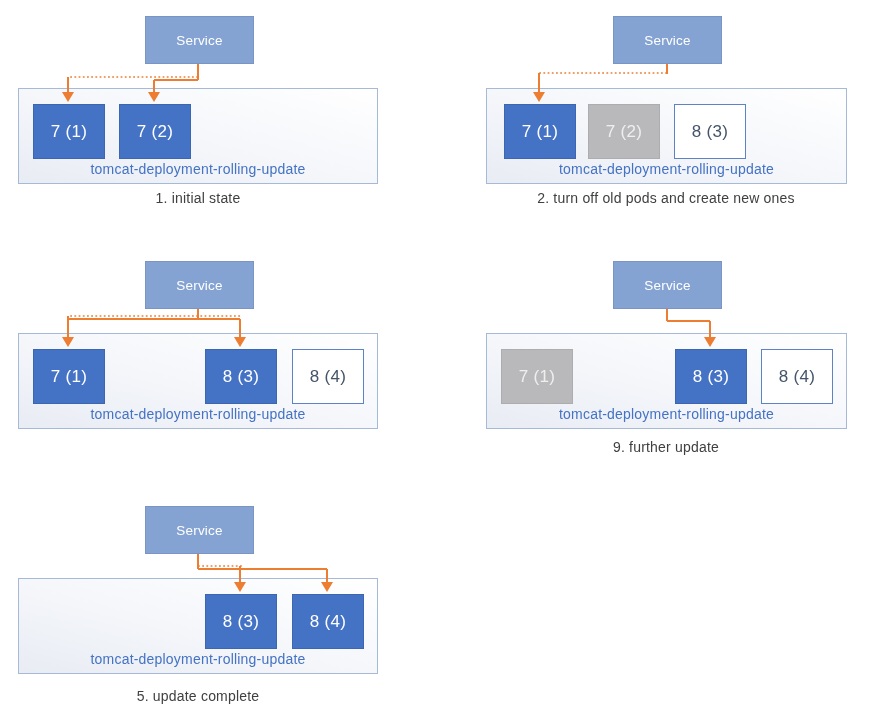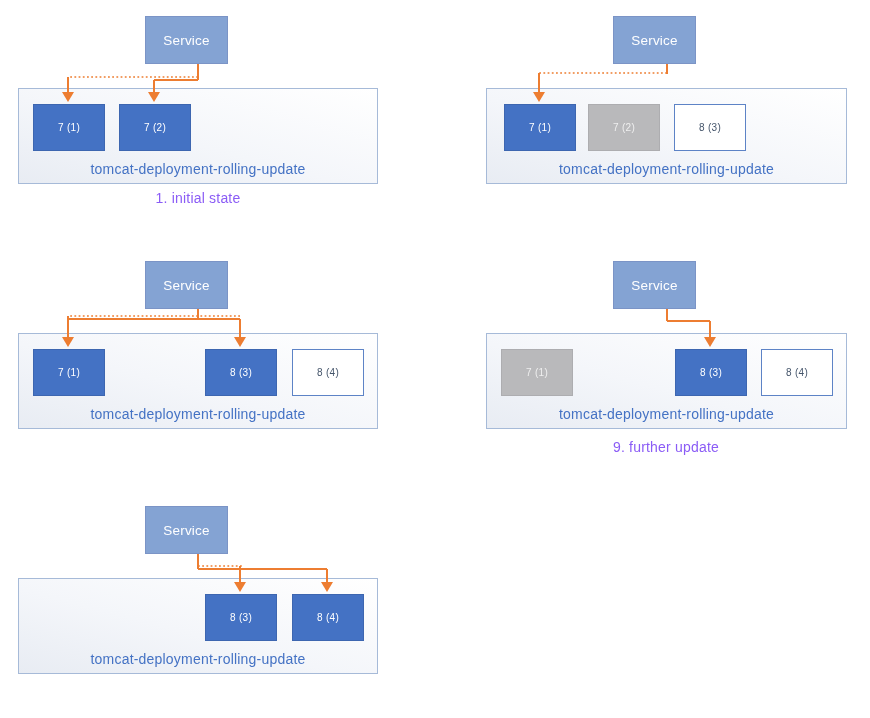--- a/index.html
+++ b/index.html
@@ -1,45 +1,45 @@
 <!DOCTYPE html>
 <html><head>
 <meta charset="utf-8">
 <style>
   html,body{margin:0;padding:0;background:#ffffff;}
   .canvas{
     position:relative;width:870px;height:718px;background:#ffffff;overflow:hidden;
     font-family:"Liberation Sans",sans-serif;
   }
   .service{
-    position:absolute;width:83px;height:48px;
+    position:absolute;width:109px;height:48px;
     background:#84a3d3;border:1px solid #7b94c6;box-sizing:border-box;
     display:flex;align-items:center;justify-content:center;
     color:#ffffff;font-size:13.5px;letter-spacing:.2px;
   }
   .container-box{
     position:absolute;width:360px;height:96px;box-sizing:border-box;
     border:1px solid #a6bad8;
     background:linear-gradient(to top right,#e8ecf3 0%,#f4f6fa 45%,#ffffff 100%);
   }
   .dep-label{
     position:absolute;left:0;right:0;bottom:6px;text-align:center;
     color:#4472c4;font-size:14px;letter-spacing:.2px;margin-top:19px;
   }
   .pod{
-    position:absolute;top:15px;width:72px;height:47px;box-sizing:border-box;
+    position:absolute;top:15px;width:72px;height:55px;box-sizing:border-box;
     display:flex;align-items:center;justify-content:center;
-    font-size:10px;letter-spacing:.3px;
+    font-size:17px;letter-spacing:.3px;
   }
   .pod.active{background:#4472c4;border:1px solid #3d66b0;color:#ffffff;}
   .pod.off{background:#b9b9bb;border:1px solid #adadb0;color:#efefef;}
   .pod.new{background:#ffffff;border:1px solid #5d83c6;color:#44546a;}
   .caption{
     position:absolute;width:360px;text-align:center;
-    color:#8b5cf6;font-size:14px;letter-spacing:.2px;
+    color:#404040;font-size:14px;letter-spacing:.2px;
   }
   svg.connectors{position:absolute;left:0;top:0;pointer-events:none;}
   svg.connectors path{fill:none;stroke:#ed7d31;}
   svg.connectors path.solid{stroke-width:2;}
   svg.connectors path.dotted{stroke-width:1.7;stroke-dasharray:1.8 2.4;}
   svg.connectors polygon{fill:#ed7d31;stroke:none;}
 </style>
 </head>
 <body>
 
@@ -53,20 +53,21 @@
   </div>
   <div class="caption" style="left:18px;top:190px;">1. initial state</div>
 
   <div class="service" style="left:613px;top:16px;">Service</div>
   <div class="container-box" style="left:486px;top:88px;width:361px;">
     <div class="pod active" style="left:17px;">7 (1)</div>
     <div class="pod off" style="left:101px;">7 (2)</div>
     <div class="pod new" style="left:187px;">8 (3)</div>
     <div class="dep-label">tomcat-deployment-rolling-update</div>
   </div>
+  <div class="caption" style="left:486px;top:190px;">2. turn off old pods and create new ones</div>
 
   <div class="service" style="left:145px;top:261px;">Service</div>
   <div class="container-box" style="left:18px;top:333px;">
     <div class="pod active" style="left:14px;">7 (1)</div>
     <div class="pod active" style="left:186px;">8 (3)</div>
     <div class="pod new" style="left:273px;">8 (4)</div>
     <div class="dep-label">tomcat-deployment-rolling-update</div>
   </div>
 
   <div class="service" style="left:613px;top:261px;">Service</div>
@@ -77,20 +78,21 @@
     <div class="dep-label">tomcat-deployment-rolling-update</div>
   </div>
   <div class="caption" style="left:486px;top:439px;">9. further update</div>
 
   <div class="service" style="left:145px;top:506px;">Service</div>
   <div class="container-box" style="left:18px;top:578px;">
     <div class="pod active" style="left:186px;">8 (3)</div>
     <div class="pod active" style="left:273px;">8 (4)</div>
     <div class="dep-label">tomcat-deployment-rolling-update</div>
   </div>
+  <div class="caption" style="left:18px;top:688px;">5. update complete</div>
 
   <svg class="connectors" width="870" height="718" viewBox="0 0 870 718">
 
     <path class="solid" d="M198,64 V80"></path>
     <path class="dotted" d="M198,77 H68"></path>
     <path class="solid" d="M198,80 H154"></path>
     <path class="solid" d="M68,77 V92"></path>
     <polygon points="62,92 74,92 68,102"></polygon>
     <path class="solid" d="M154,80 V92"></path>
     <polygon points="148,92 160,92 154,102"></polygon>

